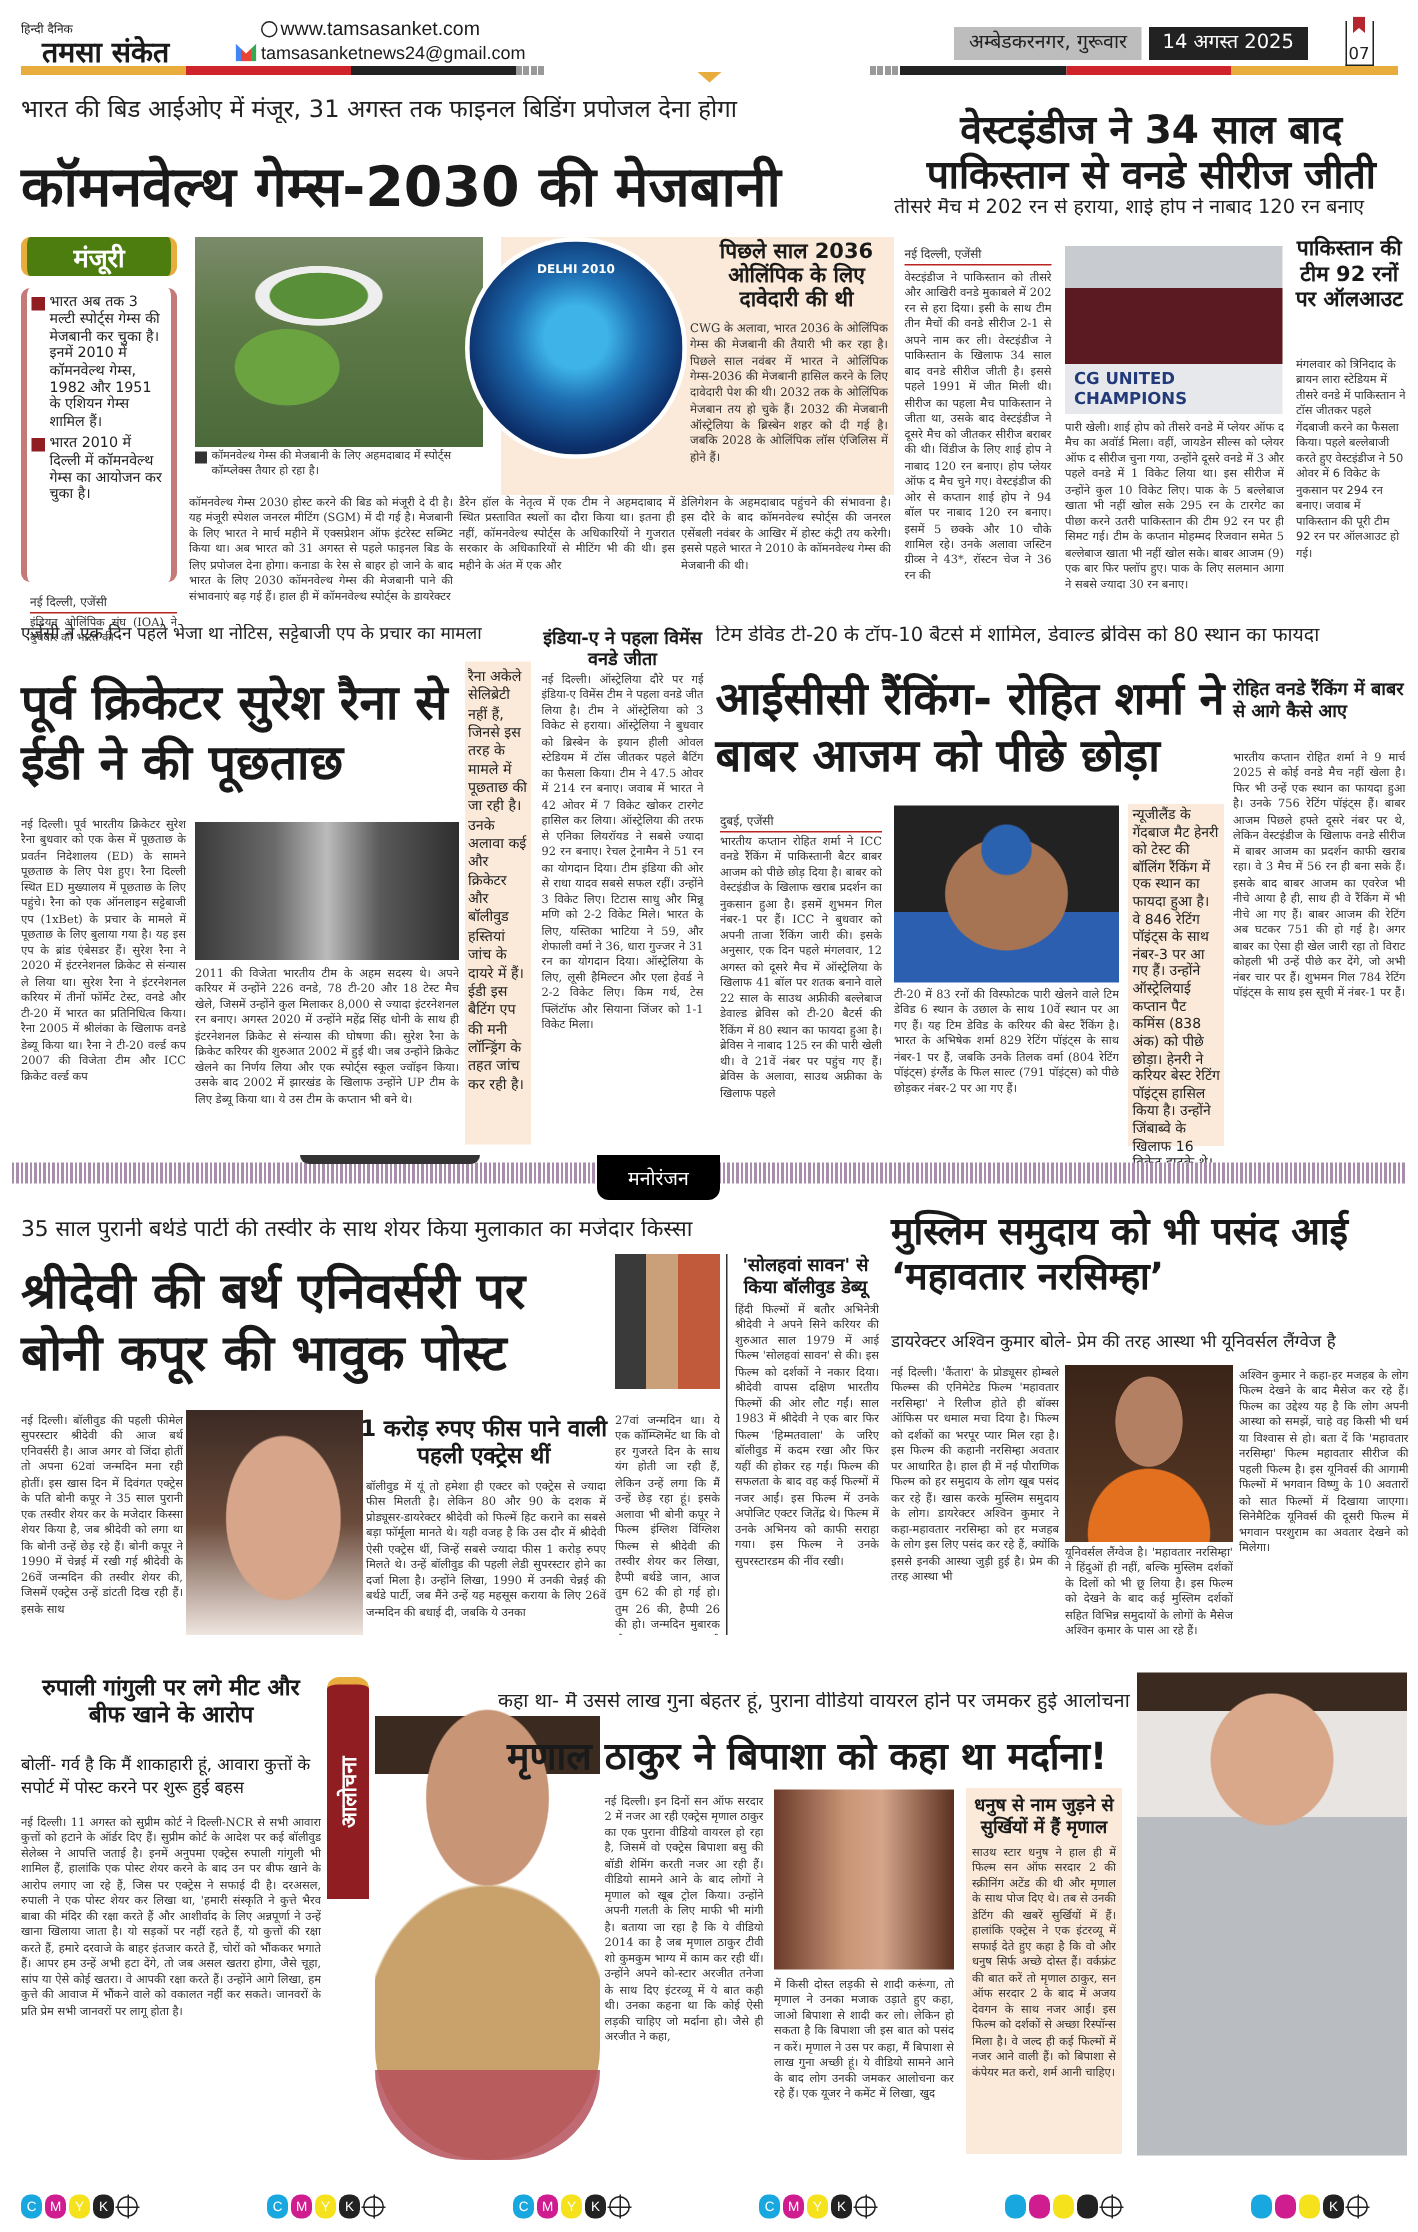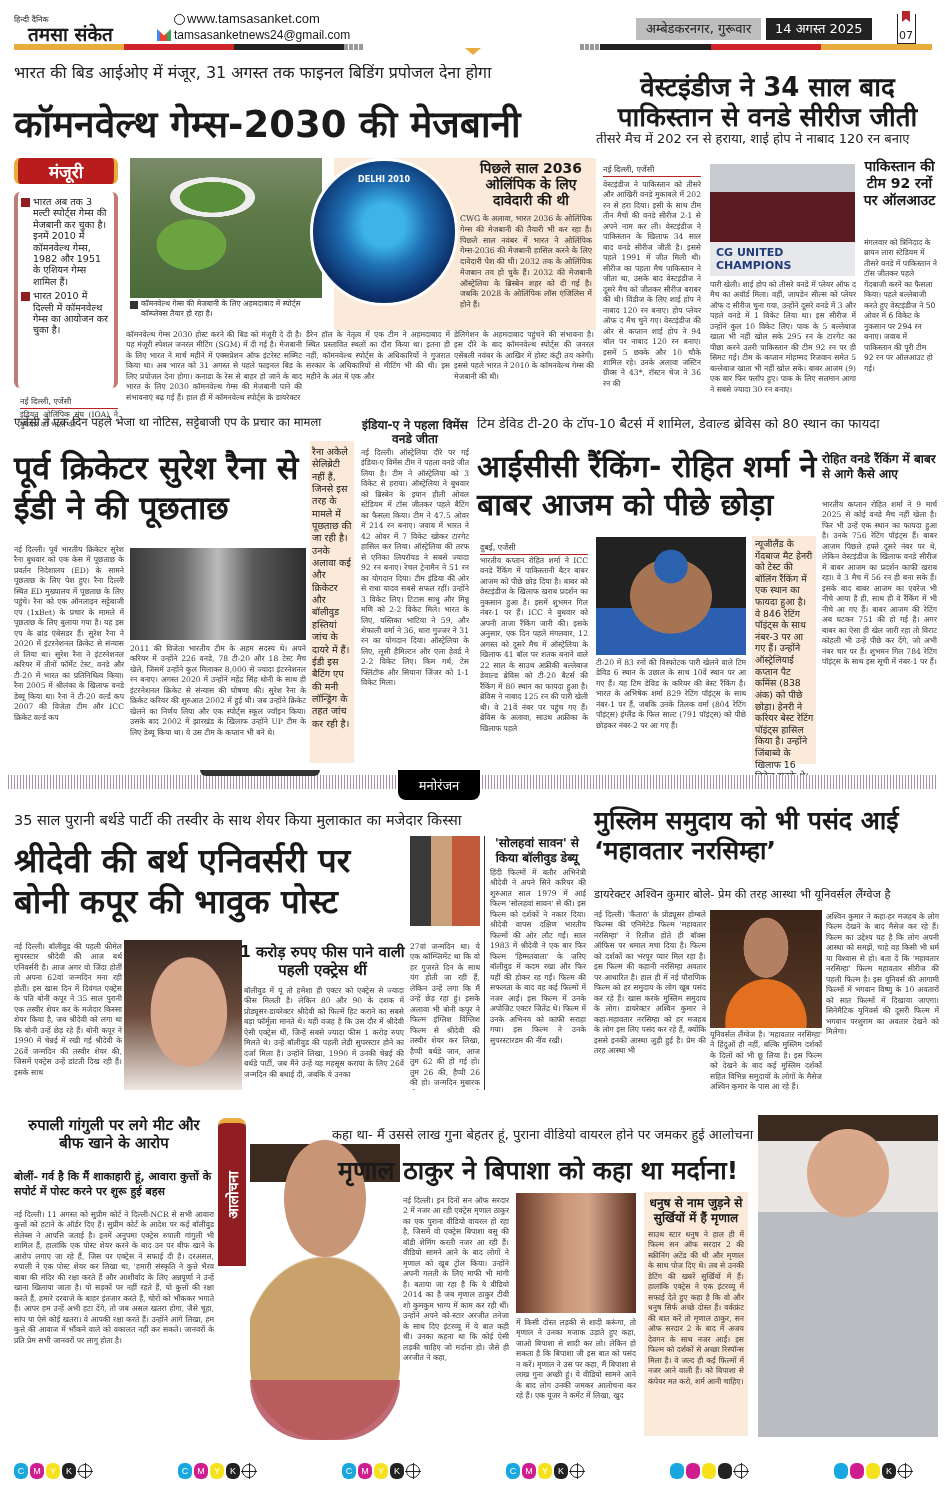--- a/index.html
+++ b/index.html
@@ -46,21 +46,21 @@
 <div class="abs" style="left:580px;top:44px;width:352px;height:6px;display:flex;">
   <div style="width:20px;background:repeating-linear-gradient(90deg,#999 0 4px,#fff 4px 5px)"></div>
     <div style="flex:1;background:#222"></div>
     <div style="flex:1;background:#d0242b"></div>
     <div style="flex:1;background:#e8ad3c"></div>
 </div>
 
 <div class="abs sub" style="left:14px;top:64px;width:580px;font-size:16px;">भारत की बिड आईओए में मंजूर, 31 अगस्त तक फाइनल बिडिंग प्रपोजल देना होगा</div>
 <div class="abs hd" style="left:14px;top:106px;width:580px;font-size:37px;white-space:nowrap;">कॉमनवेल्थ गेम्स-2030 की मेजबानी</div>
 
-<div class="abs" style="left:14px;top:158px;width:104px;height:26px;background:#b91c1c;border-left:4px solid #e8ad3c;border-right:4px solid #e8ad3c;border-radius:6px;display:flex;align-items:center;justify-content:center;">
+<div class="abs" style="left:14px;top:158px;width:104px;height:26px;background:#4d7c0f;border-left:4px solid #e8ad3c;border-right:4px solid #e8ad3c;border-radius:6px;display:flex;align-items:center;justify-content:center;">
   <span style="color:#fff;font-size:17px;font-weight:bold;">मंजूरी</span>
 </div>
 <div class="abs" style="left:14px;top:192px;width:104px;height:196px;border-left:4px solid #c57a7a;border-right:4px solid #c57a7a;border-radius:6px;padding:4px 3px;">
   <div style="display:flex;gap:3px;margin-bottom:3px;">
     <span style="flex:none;width:9px;height:9px;background:#8f1d22;margin-top:2px;"></span>
     <span style="font-size:9.5px;line-height:1.2;">भारत अब तक 3 मल्टी स्पोर्ट्स गेम्स की मेजबानी कर चुका है। इनमें 2010 में कॉमनवेल्थ गेम्स, 1982 और 1951 के एशियन गेम्स शामिल हैं।</span>
   </div>
   <div style="display:flex;gap:3px;">
     <span style="flex:none;width:9px;height:9px;background:#8f1d22;margin-top:2px;"></span>
     <span style="font-size:9.5px;line-height:1.2;">भारत 2010 में दिल्ली में कॉमनवेल्थ गेम्स का आयोजन कर चुका है।</span>
@@ -140,21 +140,21 @@
 <div class="abs body" style="left:490px;top:868px;width:96px;height:222px;">हिंदी फिल्मों में बतौर अभिनेत्री श्रीदेवी ने अपने सिने करियर की शुरुआत साल 1979 में आई फिल्म 'सोलहवां सावन' से की। इस फिल्म को दर्शकों ने नकार दिया। श्रीदेवी वापस दक्षिण भारतीय फिल्मों की ओर लौट गईं। साल 1983 में श्रीदेवी ने एक बार फिर फिल्म 'हिम्मतवाला' के जरिए बॉलीवुड में कदम रखा और फिर यहीं की होकर रह गईं। फिल्म की सफलता के बाद वह कई फिल्मों में नजर आईं। इस फिल्म में उनके अपोजिट एक्टर जितेंद्र थे। फिल्म में उनके अभिनय को काफी सराहा गया। इस फिल्म ने उनके सुपरस्टारडम की नींव रखी।</div>
 
 <div class="abs hd" style="left:594px;top:806px;width:345px;font-size:25px;line-height:1.2;">मुस्लिम समुदाय को भी पसंद आई ‘महावतार नरसिम्हा’</div>
 <div class="abs sub" style="left:594px;top:888px;width:345px;font-size:11.3px;">डायरेक्टर अश्विन कुमार बोले- प्रेम की तरह आस्था भी यूनिवर्सल लैंग्वेज है</div>
 <div class="abs body" style="left:594px;top:910px;width:112px;height:180px;">नई दिल्ली। 'कैंतारा' के प्रोड्यूसर होम्बले फिल्म्स की एनिमेटेड फिल्म 'महावतार नरसिम्हा' ने रिलीज होते ही बॉक्स ऑफिस पर धमाल मचा दिया है। फिल्म को दर्शकों का भरपूर प्यार मिल रहा है। इस फिल्म की कहानी नरसिम्हा अवतार पर आधारित है। हाल ही में नई पौराणिक फिल्म को हर समुदाय के लोग खूब पसंद कर रहे हैं। खास करके मुस्लिम समुदाय के लोग। डायरेक्टर अश्विन कुमार ने कहा-महावतार नरसिम्हा को हर मजहब के लोग इस लिए पसंद कर रहे हैं, क्योंकि इससे इनकी आस्था जुड़ी हुई है। प्रेम की तरह आस्था भी</div>
 <div class="abs img" style="left:710px;top:910px;width:112px;height:118px;background:radial-gradient(ellipse 22% 28% at 50% 32%,#b48063 0 90%,transparent 92%),radial-gradient(ellipse 40% 40% at 50% 95%,#e2701e 0 90%,transparent 92%),linear-gradient(180deg,#3a2418,#5a3a26);"></div>
 <div class="abs body" style="left:710px;top:1030px;width:112px;height:60px;">यूनिवर्सल लैंग्वेज है। 'महावतार नरसिम्हा' ने हिंदुओं ही नहीं, बल्कि मुस्लिम दर्शकों के दिलों को भी छू लिया है। इस फिल्म को देखने के बाद कई मुस्लिम दर्शकों सहित विभिन्न समुदायों के लोगों के मैसेज अश्विन कुमार के पास आ रहे हैं।</div>
 <div class="abs body" style="left:826px;top:912px;width:113px;height:178px;">अश्विन कुमार ने कहा-हर मजहब के लोग फिल्म देखने के बाद मैसेज कर रहे हैं। फिल्म का उद्देश्य यह है कि लोग अपनी आस्था को समझें, चाहे वह किसी भी धर्म या विश्वास से हो। बता दें कि 'महावतार नरसिम्हा' फिल्म महावतार सीरीज की पहली फिल्म है। इस यूनिवर्स की आगामी फिल्मों में भगवान विष्णु के 10 अवतारों को सात फिल्मों में दिखाया जाएगा। सिनेमैटिक यूनिवर्स की दूसरी फिल्म में भगवान परशुराम का अवतार देखने को मिलेगा।</div>
 
 <div class="abs hd" style="left:14px;top:1116px;width:200px;font-size:15px;text-align:center;line-height:1.2;">रुपाली गांगुली पर लगे मीट और बीफ खाने के आरोप</div>
-<div class="abs" style="left:14px;top:1170px;width:200px;font-size:11px;line-height:1.35;color:#1a1a1a;font-weight:bold;">बोलीं- गर्व है कि मैं शाकाहारी हूं, आवारा कुत्तों के सपोर्ट में पोस्ट करने पर शुरू हुई बहस</div>
+<div class="abs" style="left:14px;top:1170px;width:200px;font-size:11px;line-height:1.35;color:#1a1a1a;font-weight:normal;">बोलीं- गर्व है कि मैं शाकाहारी हूं, आवारा कुत्तों के सपोर्ट में पोस्ट करने पर शुरू हुई बहस</div>
 <div class="abs body" style="left:14px;top:1210px;width:200px;height:222px;">नई दिल्ली। 11 अगस्त को सुप्रीम कोर्ट ने दिल्ली-NCR से सभी आवारा कुत्तों को हटाने के ऑर्डर दिए हैं। सुप्रीम कोर्ट के आदेश पर कई बॉलीवुड सेलेब्स ने आपत्ति जताई है। इनमें अनुपमा एक्ट्रेस रुपाली गांगुली भी शामिल हैं, हालांकि एक पोस्ट शेयर करने के बाद उन पर बीफ खाने के आरोप लगाए जा रहे हैं, जिस पर एक्ट्रेस ने सफाई दी है। दरअसल, रुपाली ने एक पोस्ट शेयर कर लिखा था, 'हमारी संस्कृति ने कुत्ते भैरव बाबा की मंदिर की रक्षा करते हैं और आशीर्वाद के लिए अन्नपूर्णा ने उन्हें खाना खिलाया जाता है। यो सड़कों पर नहीं रहते हैं, यो कुत्तों की रक्षा करते हैं, हमारे दरवाजे के बाहर इंतजार करते हैं, चोरों को भौंककर भगाते हैं। आपर हम उन्हें अभी हटा देंगे, तो जब असल खतरा होगा, जैसे चूहा, सांप या ऐसे कोई खतरा। वे आपकी रक्षा करते हैं। उन्होंने आगे लिखा, हम कुत्ते की आवाज में भौंकने वाले को वकालत नहीं कर सकते। जानवरों के प्रति प्रेम सभी जानवरों पर लागू होता है।</div>
 
 <div class="abs" style="left:218px;top:1118px;width:28px;height:148px;background:#8f1d22;border-radius:8px 8px 0 0;border-top:5px solid #e8ad3c;display:flex;align-items:center;justify-content:center;">
   <span style="writing-mode:vertical-rl;transform:rotate(180deg);color:#fff;font-size:14px;font-weight:bold;">आलोचना</span>
 </div>
 <div class="abs img" style="left:250px;top:1118px;width:150px;height:322px;border-radius:0 0 75px 75px;background:radial-gradient(ellipse 30% 20% at 50% 25%,#c99577 0 90%,transparent 92%),radial-gradient(ellipse 60% 35% at 50% 75%,#c8a26a 0 90%,transparent 92%),linear-gradient(180deg,#fff 0 8%,#3a2a20 8% 20%,#fff 20%);"></div>
 <div class="abs" style="left:250px;top:1380px;width:150px;height:60px;background:#b5505a;border-radius:0 0 75px 75px;opacity:0.85;"></div>
 <div class="abs sub" style="left:332px;top:1128px;width:450px;font-size:13px;">कहा था- मैं उससे लाख गुना बेहतर हूं, पुराना वीडियो वायरल होने पर जमकर हुई आलोचना</div>
 <div class="abs hd" style="left:338px;top:1158px;width:460px;font-size:25px;white-space:nowrap;">मृणाल ठाकुर ने बिपाशा को कहा था मर्दाना!</div>
 <div class="abs body" style="left:403px;top:1196px;width:106px;height:240px;">नई दिल्ली। इन दिनों सन ऑफ सरदार 2 में नजर आ रही एक्ट्रेस मृणाल ठाकुर का एक पुराना वीडियो वायरल हो रहा है, जिसमें वो एक्ट्रेस बिपाशा बसु की बॉडी शेमिंग करती नजर आ रही हैं। वीडियो सामने आने के बाद लोगों ने मृणाल को खूब ट्रोल किया। उन्होंने अपनी गलती के लिए माफी भी मांगी है। बताया जा रहा है कि ये वीडियो 2014 का है जब मृणाल ठाकुर टीवी शो कुमकुम भाग्य में काम कर रही थीं। उन्होंने अपने को-स्टार अरजीत तनेजा के साथ दिए इंटरव्यू में ये बात कही थी। उनका कहना था कि कोई ऐसी लड़की चाहिए जो मर्दाना हो। जैसे ही अरजीत ने कहा,</div>

